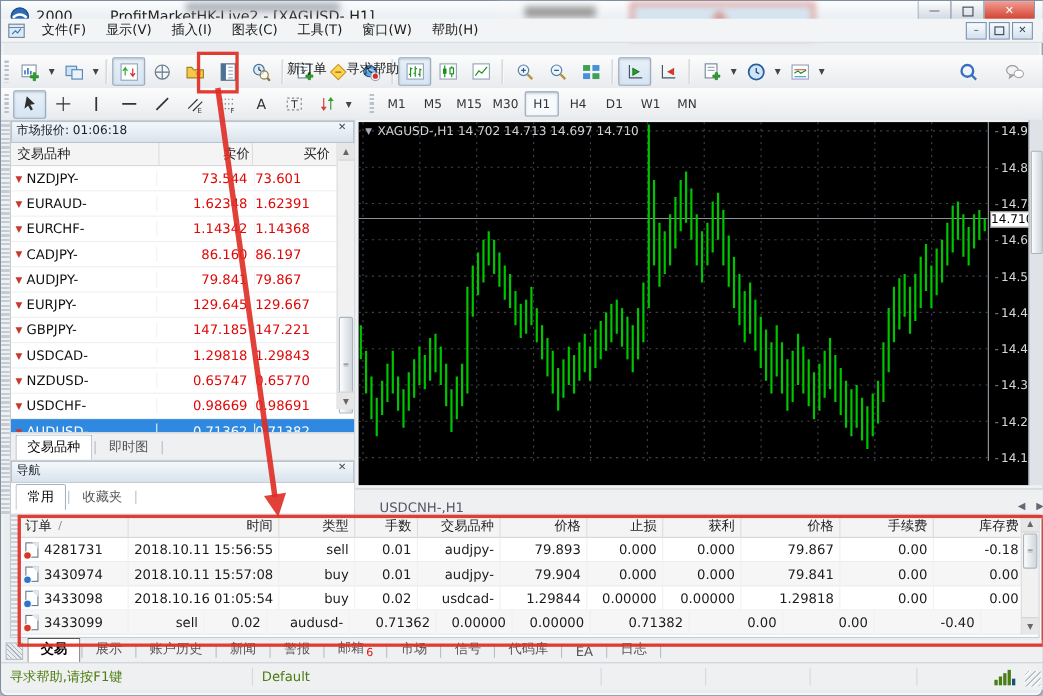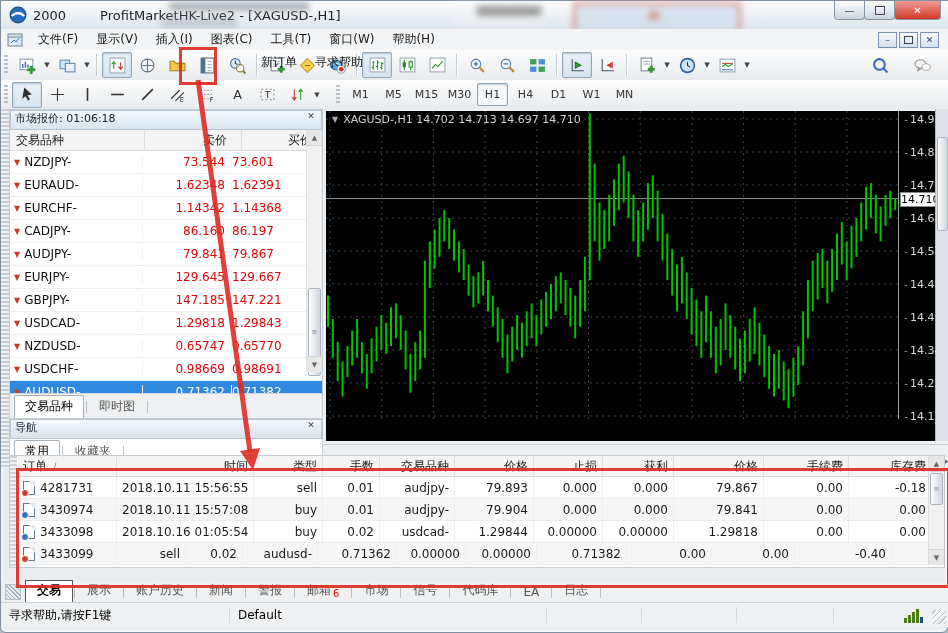--- a/index.html
+++ b/index.html
@@ -17,21 +17,21 @@
   .title-text{font-size:13px;color:#222;}
   #winbtns{position:absolute;right:8px;top:0;display:flex;}
   .wbtn{width:29px;height:18px;border:1px solid #8897a6;border-top:none;border-radius:0 0 4px 4px;
         background:linear-gradient(#fdfdfd,#ccd6e0);display:flex;align-items:center;justify-content:center;
         font-size:10px;color:#445;margin-left:-1px;}
   .wbtn.close{width:45px;background:linear-gradient(#f29d94,#cf3a28);color:#fff;font-weight:bold;}
   .box-glyph{width:8px;height:7px;border:1px solid #445;display:inline-block;}
   
   .ghost{position:absolute;filter:blur(3px);opacity:.75;pointer-events:none;}
   
-  #menubar{position:absolute;left:0;top:28px;width:948px;height:21px;background:#f2f4f6;
+  #menubar{position:absolute;left:0;top:16px;width:948px;height:21px;background:#f2f4f6;
            border-bottom:1px solid #d8dde2;display:flex;align-items:center;}
   .menu-doc{width:16px;height:16px;margin:0 6px 0 6px;flex:none;}
   .menu-item{padding:0 9px;line-height:21px;color:#1a1a1a;}
   #mdibtns{position:absolute;right:10px;top:3px;display:flex;gap:2px;}
   .mdib{width:17px;height:14px;border:1px solid #7a93b3;background:linear-gradient(#f8fbfe,#d4e0ec);
         font-size:9px;color:#345;display:flex;align-items:center;justify-content:center;}
   
   .toolbar{position:absolute;left:0;width:948px;background:linear-gradient(#fcfcfc,#e8ebee);
            border-bottom:1px solid #d0d5da;display:flex;align-items:center;}
   #toolbar1{top:49px;height:30px;}
@@ -53,21 +53,21 @@
   #tb-right{position:absolute;right:12px;top:0;height:30px;display:flex;align-items:center;gap:12px;}
   
   .edge-grip{position:absolute;left:0;width:8px;background:repeating-linear-gradient(180deg,#c6ccd2 0 2px,#eef1f4 2px 4px);}
   .panel-title{height:18px;background:linear-gradient(#f4f8fb,#d9e3ed);border:1px solid #b9c4cf;
                display:flex;align-items:flex-start;padding:0 4px;font-size:11px;color:#16202a;}
   .panel-close{margin-left:auto;font-size:9px;color:#445;width:12px;text-align:center;}
   #market-watch{position:absolute;left:8px;top:108px;width:312px;height:306px;background:#fff;
                 border:1px solid #c4ccd4;}
   #mw-header{display:flex;height:20px;background:#f4f4f4;border-bottom:1px solid #d9d9d9;color:#222;}
   #mw-header .c1{width:128px;padding-left:6px;border-right:1px solid #ddd;line-height:20px;}
-  #mw-header .c2{width:82px;text-align:right;padding-right:14px;border-right:1px solid #ddd;line-height:20px;}
+  #mw-header .c2{width:82px;text-align:right;padding-right:2px;border-right:1px solid #ddd;line-height:20px;}
   #mw-header .c3{width:70px;text-align:right;padding-right:6px;line-height:20px;}
   #mw-rows{position:relative;height:242px;overflow:hidden;}
   .mw-row{display:flex;height:22px;align-items:center;border-bottom:1px solid #efefef;}
   .mw-row .sym{width:128px;padding-left:4px;display:flex;align-items:center;gap:4px;color:#111;
                border-right:1px solid #f2f2f2;}
   .mw-row .sym .arr{color:#c9392b;font-size:8px;}
   .mw-row .bid{width:82px;text-align:right;padding-right:6px;color:#e00606;border-right:1px solid #f2f2f2;}
   .mw-row .ask{width:70px;text-align:left;padding-right:6px;color:#e00606;}
   .mw-row.selected{background:#2f89e0;}
   .mw-row.selected .sym,.mw-row.selected .bid,.mw-row.selected .ask{color:#fff;}
@@ -100,21 +100,21 @@
   .tlabel{position:absolute;top:4px;color:#c8c8c8;font-size:10px;white-space:nowrap;}
   #chart-strip{position:absolute;right:0;top:0;width:13px;height:332px;background:#dfe3e7;border-left:1px solid #b4bcc4;}
   #chart-strip .vs-thumb{top:28px;height:92px;}
   #chart-tabs{position:absolute;left:0;top:335px;width:626px;height:27px;background:#eef0f2;
               border-top:1px solid #c8cdd2;display:flex;align-items:flex-end;padding-left:8px;}
   .ctab{padding:3px 14px 4px;font-size:12px;color:#556;}
   .ctab.active{background:#fff;border:1px solid #9aa4ae;border-bottom:1px solid #fff;color:#000;
                border-radius:2px 2px 0 0;position:relative;z-index:2;margin-bottom:-1px;}
   #ctab-arrows{position:absolute;right:8px;bottom:6px;display:flex;gap:10px;font-size:9px;color:#667;}
   
-  #terminal{position:absolute;left:8px;top:454px;width:934px;height:111px;background:#fff;border:1px solid #c4ccd4;}
+  #terminal{position:absolute;left:8px;top:466px;width:934px;height:111px;background:#fff;border:1px solid #c4ccd4;}
   #t-grip{position:absolute;left:0;top:0;bottom:0;width:7px;background:repeating-linear-gradient(180deg,#ccd2d8 0 2px,#f0f2f4 2px 4px);}
   #t-table{position:absolute;left:8px;top:0;right:16px;bottom:0;}
   .t-row{display:flex;height:21px;align-items:center;border-bottom:1px solid #ececec;}
   .t-row.head{height:20px;background:#f4f4f4;border-bottom:1px solid #d5d5d5;color:#222;}
   .t-cell{padding:0 5px;white-space:nowrap;overflow:hidden;border-right:1px solid #f0f0f0;height:100%;
           display:flex;align-items:center;justify-content:flex-end;}
   .t-row.head .t-cell{border-right:1px solid #ddd;}
   .t-cell.left{justify-content:flex-start;}
   .t-row:nth-child(odd):not(.head){background:#f6f6f6;}
   .doc{width:10px;height:12px;background:#fff;border:1px solid #66778c;position:relative;flex:none;margin-right:5px;}
@@ -129,21 +129,21 @@
          display:flex;align-items:flex-end;padding-left:2px;}
   #btabs .gripicon{width:14px;height:14px;margin:0 4px 2px 2px;flex:none;
          background:repeating-linear-gradient(45deg,#aab4be 0 1px,#e8ecef 1px 3px);border:1px solid #b7c0c9;}
   .btab{padding:1px 11px 3px;font-size:12px;color:#555;position:relative;}
   .btab.active{background:#fff;border:1px solid #555;border-bottom:1px solid #fff;color:#000;
                font-weight:bold;border-radius:1px 1px 0 0;margin-bottom:-1px;}
   .btab .badge{color:#e01010;font-size:10px;margin-left:2px;vertical-align:sub;}
   .btab-sep{width:1px;height:11px;background:#b8bec4;margin:0 1px 4px;}
   #statusbar{position:absolute;left:0;top:601px;width:948px;height:24px;background:#eef0f1;
              border-top:1px solid #cdd2d7;display:flex;align-items:center;}
-  .st-cell{height:16px;border-right:1px solid #d4d9de;display:flex;align-items:center;padding:0 8px;color:#000000;}
+  .st-cell{height:16px;border-right:1px solid #d4d9de;display:flex;align-items:center;padding:0 8px;color:#4d7c0f;}
   #st-help{width:212px;}
   #st-profile{width:300px;}
   .st-empty1{width:78px;}.st-empty2{width:78px;}.st-empty3{width:80px;}
   #st-signal{margin-left:auto;margin-right:26px;display:flex;align-items:flex-end;gap:1px;height:15px;}
   #st-signal b{width:3px;background:#4a7d16;display:block;}
   #st-signal b.blue{background:#1c4f7c;}
   #resize-grip{position:absolute;right:3px;bottom:3px;width:14px;height:14px;
     background:repeating-linear-gradient(135deg,transparent 0 2px,#b7bfc7 2px 3px,#fff 3px 4px);}
   
   .anno{position:absolute;z-index:60;pointer-events:none;}

